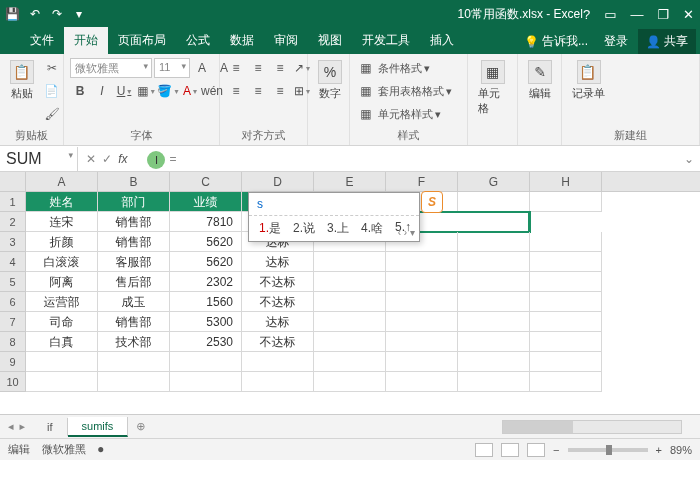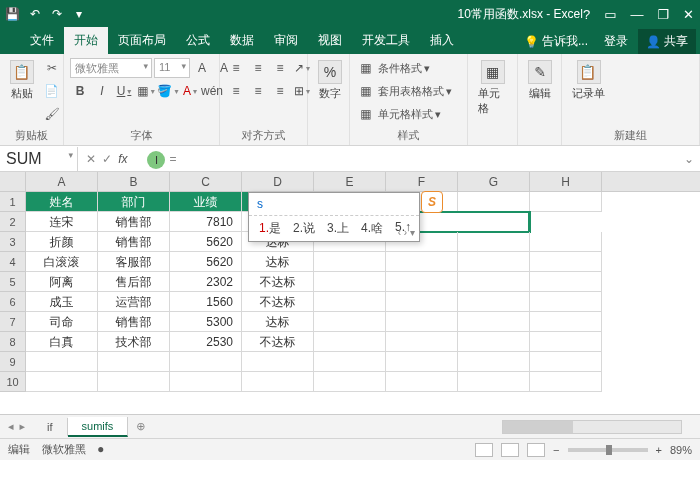--- a/index.html
+++ b/index.html
@@ -283,22 +283,22 @@
         <div class="cell">售后部</div>
         <div class="cell num">2302</div>
         <div class="cell">不达标</div>
         <div class="cell"></div>
         <div class="cell"></div>
         <div class="cell"></div>
         <div class="cell"></div>
       </div>
       <div class="row">
         <div class="rh">6</div>
+        <div class="cell">运营部</div>
         <div class="cell">成玉</div>
-        <div class="cell">运营部</div>
         <div class="cell num">1560</div>
         <div class="cell">不达标</div>
         <div class="cell"></div>
         <div class="cell"></div>
         <div class="cell"></div>
         <div class="cell"></div>
       </div>
       <div class="row">
         <div class="rh">7</div>
         <div class="cell">司命</div>

